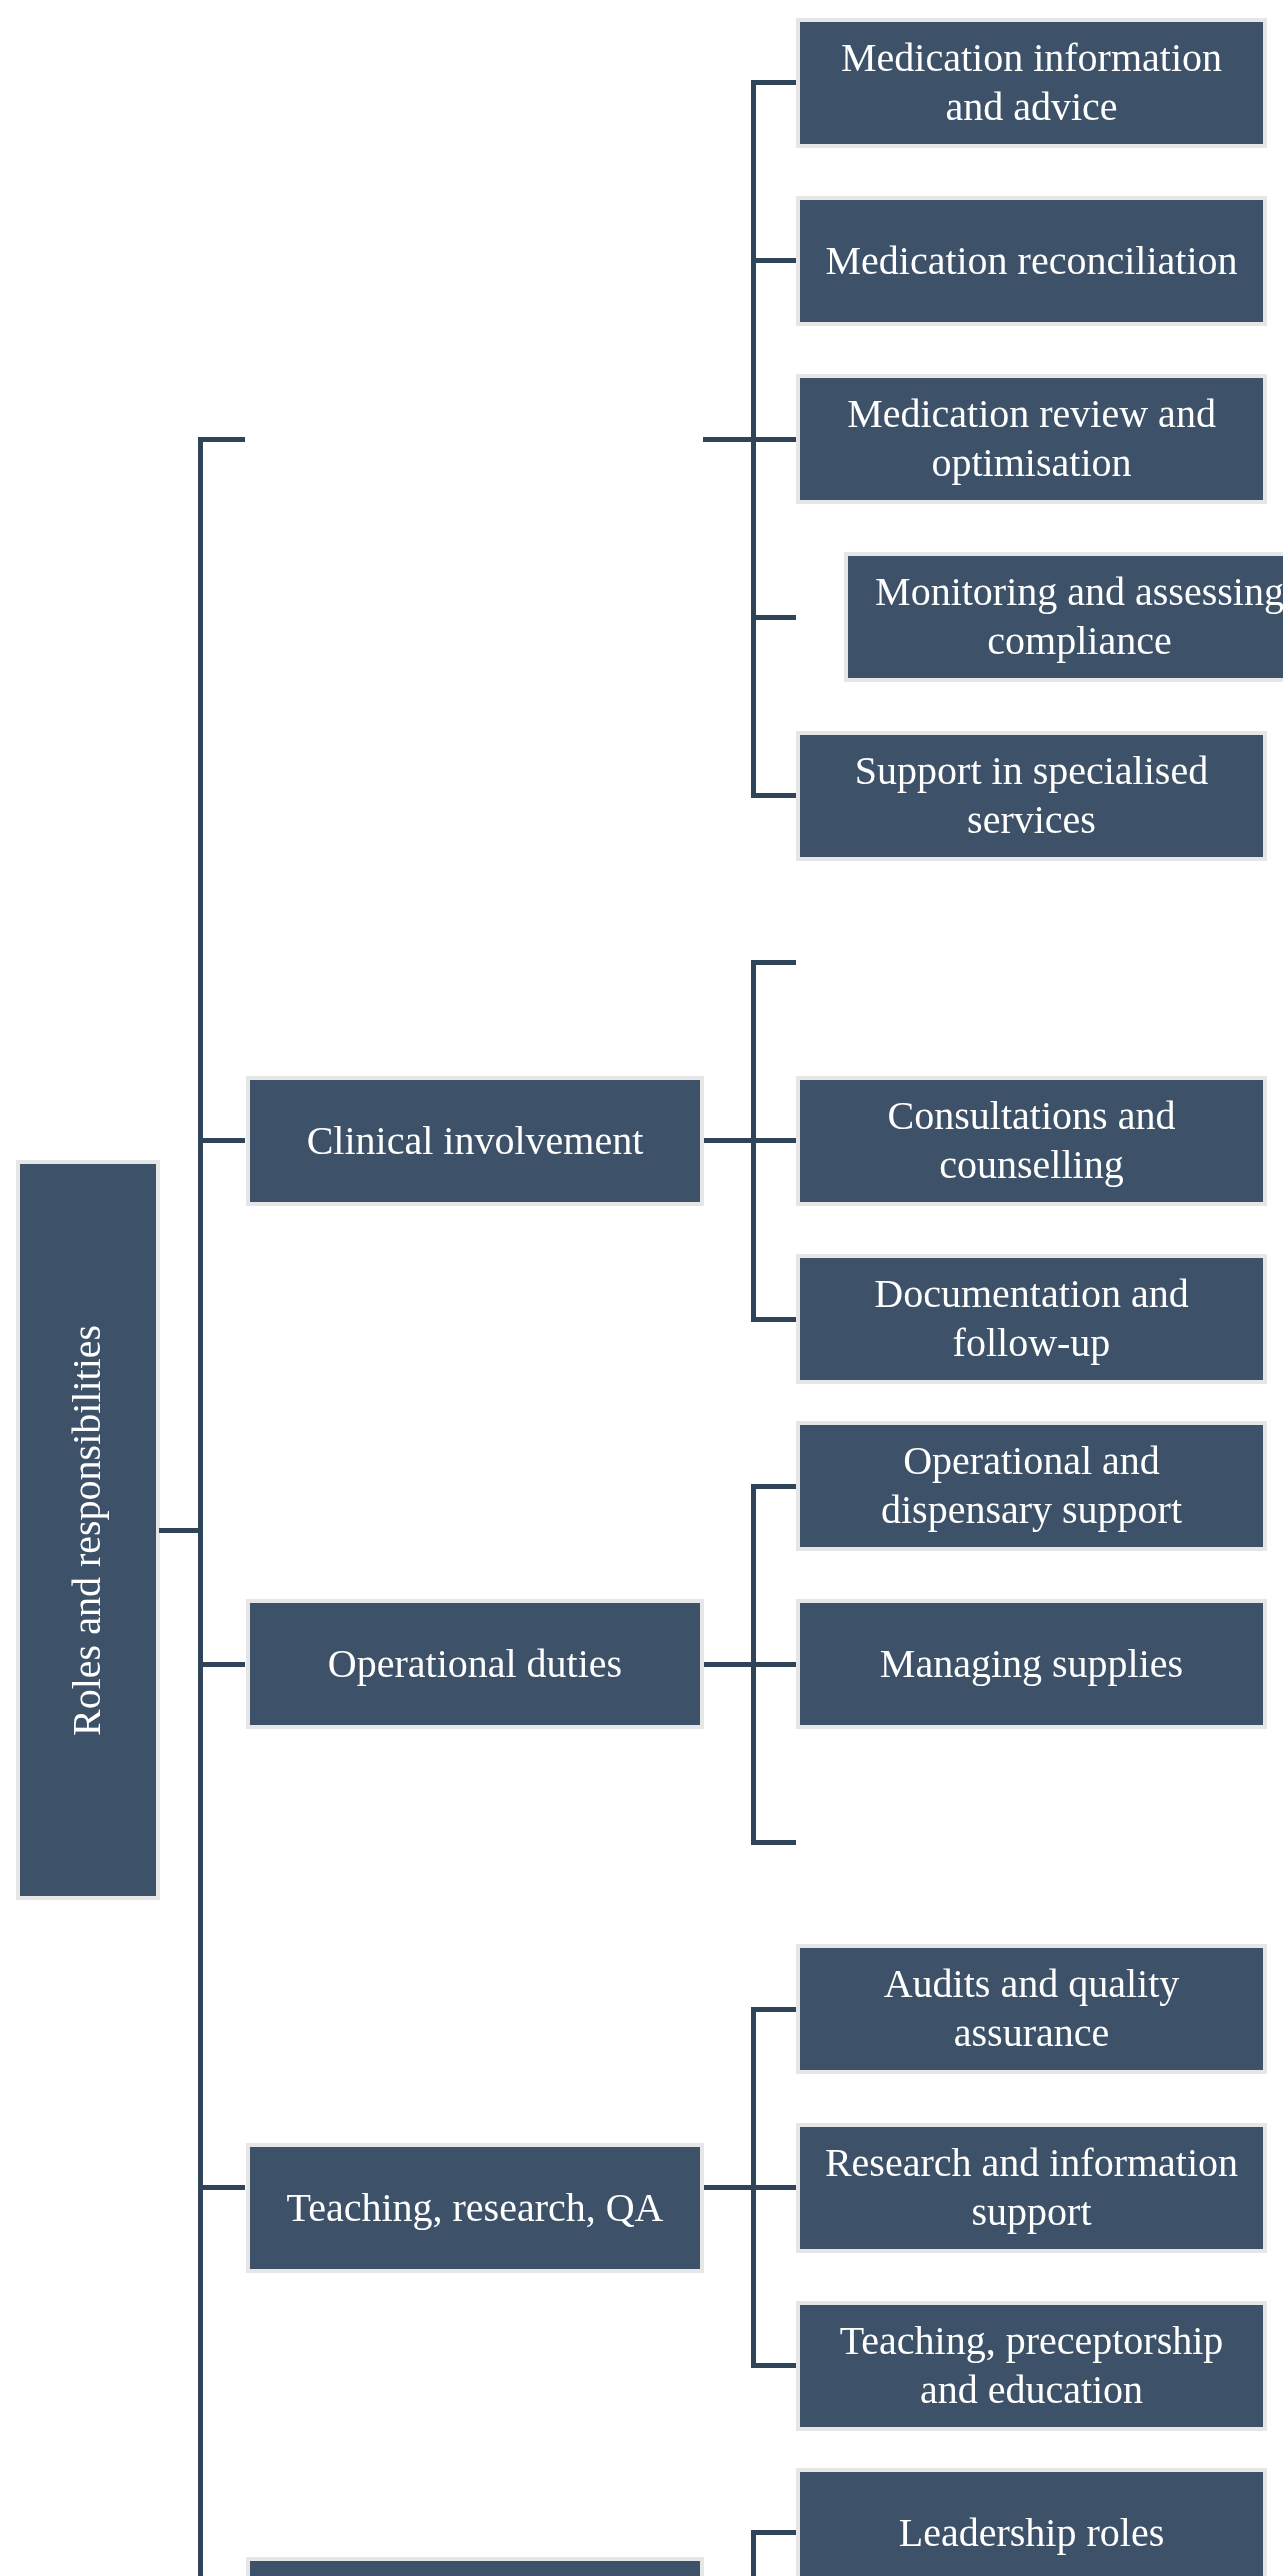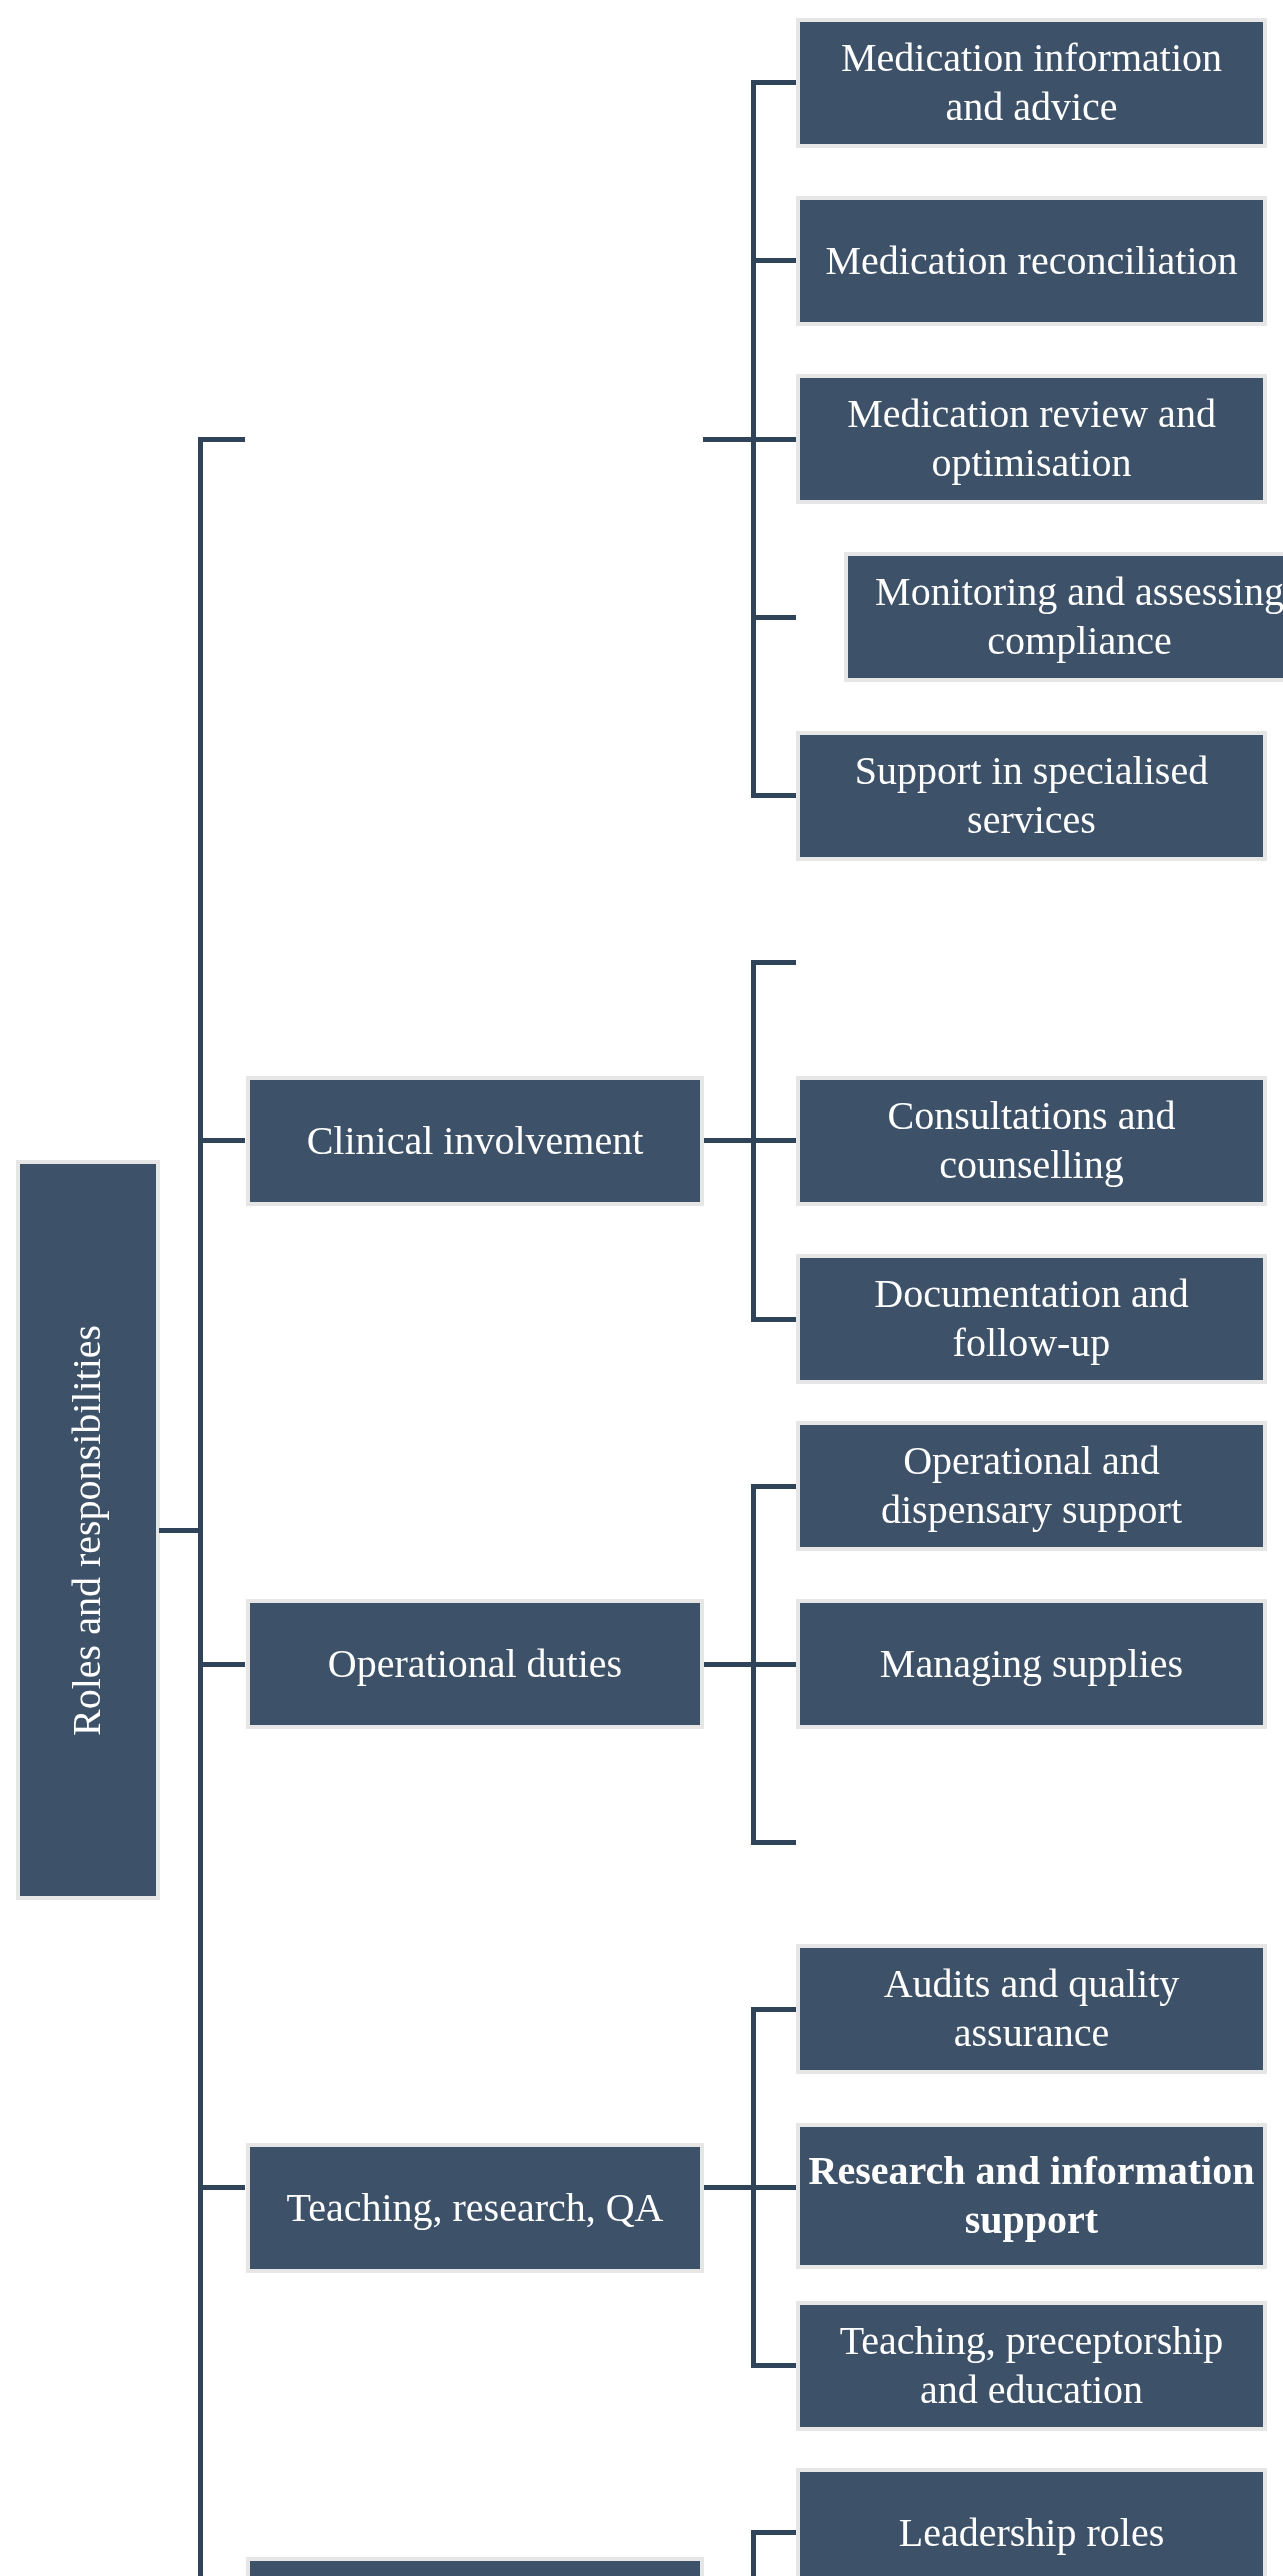--- a/index.html
+++ b/index.html
@@ -91,21 +91,21 @@
     <div class="node" style="left: 796px; top: 1599px; width: 471px; height: 130px;">Managing supplies</div>
     <div class="line" style="left: 751px; top: 1662px; width: 45px; height: 4.6px;"></div>
     <div class="line" style="left: 751px; top: 1840px; width: 45px; height: 4.6px;"></div>
     <div class="line" style="left: 751px; top: 1484px; width: 4.6px; height: 361px;"></div>
     <div class="line" style="left: 703px; top: 1662px; width: 53px; height: 4.6px;"></div>
     <div class="line" style="left: 198px; top: 1662px; width: 47px; height: 4.6px;"></div>
     <div class="node" style="left: 246px; top: 1599px; width: 458px; height: 130px;">Operational duties</div>
     <div class="node" style="left: 796px; top: 1944px; width: 471px; height: 130px;">Audits and quality
 assurance</div>
     <div class="line" style="left: 751px; top: 2007px; width: 45px; height: 4.6px;"></div>
-    <div class="node" style="left: 796px; top: 2123px; width: 471px; height: 146px; font-weight: bold;">Research and information
+    <div class="node" style="left: 796px; top: 2123px; width: 471px; height: 130px;">Research and information
 support</div>
     <div class="line" style="left: 751px; top: 2185px; width: 45px; height: 4.6px;"></div>
     <div class="node" style="left: 796px; top: 2301px; width: 471px; height: 130px;">Teaching, preceptorship
 and education</div>
     <div class="line" style="left: 751px; top: 2363px; width: 45px; height: 4.6px;"></div>
     <div class="line" style="left: 751px; top: 2007px; width: 4.6px; height: 361px;"></div>
     <div class="line" style="left: 703px; top: 2185px; width: 53px; height: 4.6px;"></div>
     <div class="line" style="left: 198px; top: 2185px; width: 47px; height: 4.6px;"></div>
     <div class="node" style="left: 246px; top: 2123px; width: 458px; height: 130px; margin-top: 20px;">Teaching, research, QA</div>
     <div class="node" style="left: 796px; top: 2468px; width: 471px; height: 130px;">Leadership roles</div>

